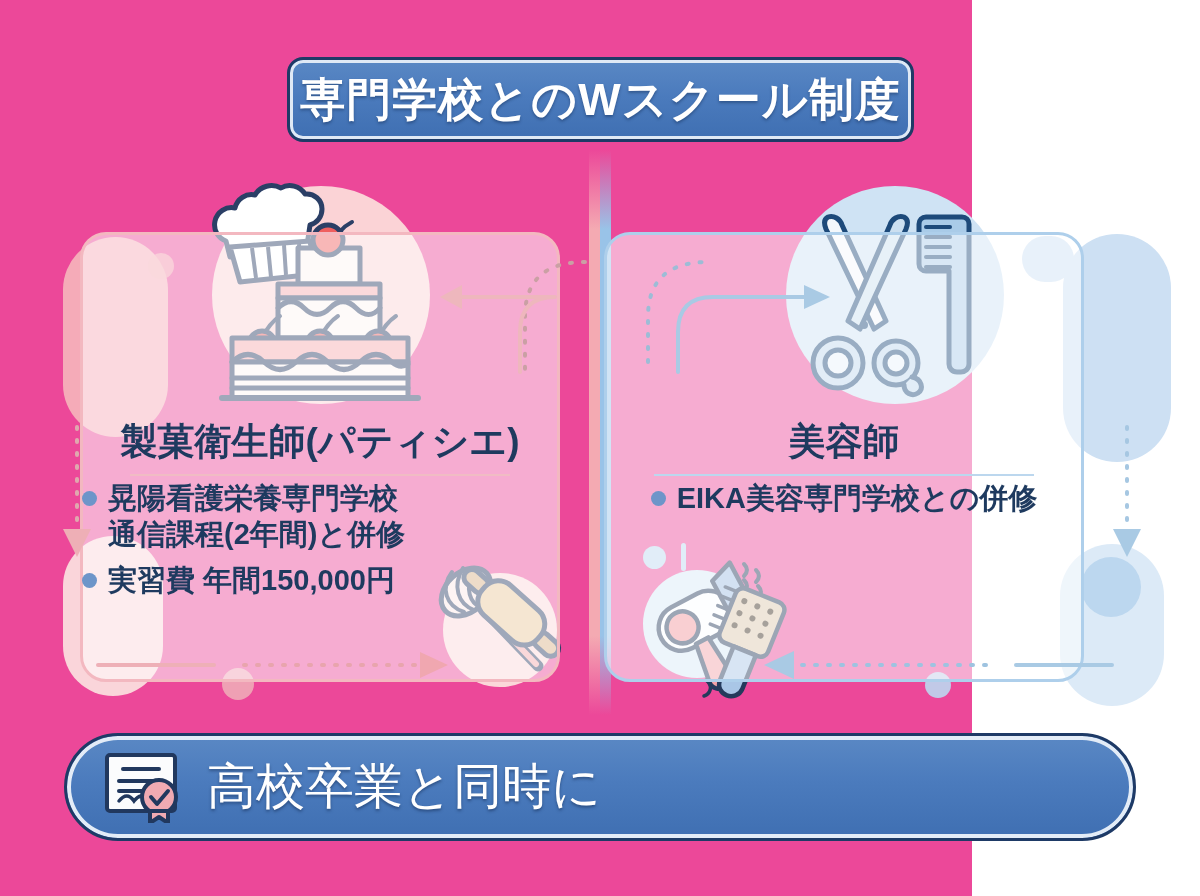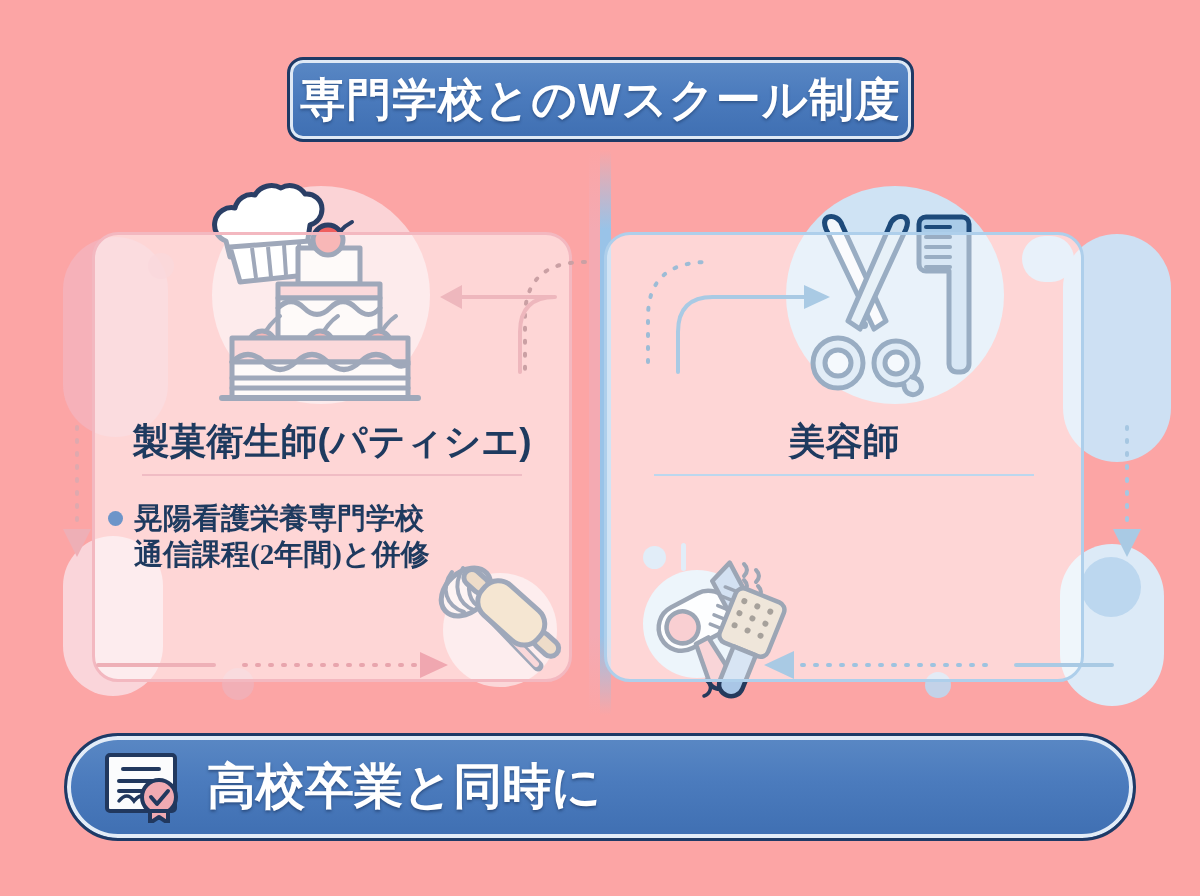--- a/index.html
+++ b/index.html
@@ -2,21 +2,21 @@
 <html><head>
 <meta charset="utf-8">
 <style>
   * { box-sizing: border-box; margin: 0; padding: 0; }
   html, body {
     width: 1200px; height: 896px;
     background: #ffffff;
     font-family: "Liberation Sans", "DejaVu Sans", sans-serif;
     overflow: hidden;
   }
-  #stage { position: relative; width: 1200px; height: 896px; background:#fca5a5; }
+  #stage { position: relative; width: 972px; height: 896px; background:#ec4899; }
 
   
   .title-banner {
     position: absolute; left: 287px; top: 57px;
     width: 627px; height: 85px;
     border-radius: 16px;
     background: linear-gradient(180deg,#5a88c4 0%, #4b7bbd 45%, #3f6fb2 100%);
     border: 3px solid #1e3a66;
     box-shadow: inset 0 0 0 3px #dfe9f5;
     display: flex; align-items: center; justify-content: center;
@@ -37,21 +37,21 @@
   .divider .dl, .divider .dr {
     position: absolute; top: 0; width: 11px; height: 100%;
   }
   .divider .dl { left: 0;
     background: linear-gradient(180deg, rgba(244,170,178,0) 0%, #f4aab2 14%, #f4aab2 86%, rgba(244,170,178,0) 100%); }
   .divider .dr { left: 11px;
     background: linear-gradient(180deg, rgba(153,195,232,0) 0%, #99c3e8 14%, #99c3e8 86%, rgba(153,195,232,0) 100%); }
 
   
   .panel { position: absolute; top: 232px; width: 480px; height: 450px; }
-  .panel.left  { left: 92px; }
+  .panel.left  { left: 80px; }
   .panel.right { left: 604px; }
 
   .frame {
     position: absolute; inset: 0;
     border-radius: 26px;
     border: 3px solid;
     background: rgba(255,255,255,.55);
   }
   .panel.left  .frame { border-color: #f3b8c0; }
   .panel.right .frame { border-color: #aecfeb; }
@@ -68,21 +68,21 @@
   .ptitle {
     color: #1e3a5f; font-weight: bold; line-height: 1.1;
     white-space: nowrap;
   }
   .panel.left  .ptitle { font-size: 37px; }
   .panel.right .ptitle { font-size: 37px; }
   .rule { height: 2px; margin: 11px auto 0; }
   .panel.left  .rule { width: 380px; background: #f0bcc4; }
   .panel.right .rule { width: 380px; background: #bcd7ee; }
 
-  .bullets { margin-top: 24px; padding: 0 16px; font-family: Liberation Serif, serif; }
+  .bullets { margin-top: 4px; padding: 0 2px; }
   .bullet { display: flex; align-items: flex-start; justify-content: flex-start;
             gap: 11px; margin-bottom: 10px; }
   .panel.right .bullet { justify-content: center; }
   .bdot { width: 15px; height: 15px; border-radius: 50%; background: #6d95c9;
           flex: 0 0 15px; margin-top: 11px; }
   .btext { color: #1e3a5f; font-size: 29px; font-weight: bold; line-height: 1.25;
            text-align: left; white-space: pre-line; }
 
   
   .arrow-svg { position: absolute; overflow: visible; }
@@ -90,21 +90,21 @@
   
   .bottom-banner {
     position: absolute; left: 64px; top: 733px;
     width: 1072px; height: 108px;
     border-radius: 54px;
     background: linear-gradient(180deg,#5a88c4 0%, #4b7bbd 45%, #3f6fb2 100%);
     border: 3px solid #1e3a66;
     box-shadow: inset 0 0 0 4px #e3ecf7;
     display: flex; align-items: center; padding-left: 36px; gap: 18px;
   }
-  .bb-text { font-size: 49px; font-weight: bold; white-space: nowrap;
+  .bb-text { font-size: 49px; font-weight: normal; white-space: nowrap;
              text-shadow: 0 2px 3px rgba(18,40,78,.5); }
   .bb-white { color: #ffffff; }
   .bb-hl { color: #f2f0c4; }
 </style>
 </head>
 <body>
 
 <div id="stage">
 
   <div class="title-banner">
@@ -265,29 +265,39 @@
     <div class="frame"></div>
     <div class="ptext">
       <div class="ptitle">製菓衛生師(パティシエ)</div>
       <div class="rule"></div>
       <div class="bullets">
         <div class="bullet">
           <span class="bdot"></span>
           <span class="btext">晃陽看護栄養専門学校
 通信課程(2年間)と併修</span>
         </div>
+        <div class="bullet">
+          <span class="bdot"></span>
+          <span class="btext">実習費 年間150,000円</span>
+        </div>
       </div>
     </div>
   </div>
 
   <div class="panel right">
     <div class="frame"></div>
     <div class="ptext">
       <div class="ptitle">美容師</div>
       <div class="rule"></div>
+      <div class="bullets">
+        <div class="bullet">
+          <span class="bdot"></span>
+          <span class="btext">EIKA美容専門学校との併修</span>
+        </div>
+      </div>
     </div>
   </div>
 
   <svg class="arrow-svg" style="left:400px;top:252px;" width="190" height="120" viewBox="0 0 190 120">
     <path d="M185 10 q-60 0 -60 55 v55" fill="none" stroke="#caa0a4" stroke-width="4" stroke-linecap="round" stroke-dasharray="2 11"></path>
     <path d="M155 45 q-35 0 -35 35 v40" fill="none" stroke="#eeb7bd" stroke-width="4" stroke-linecap="round"></path>
     <path d="M152 45 H60" fill="none" stroke="#eeb7bd" stroke-width="4" stroke-linecap="round"></path>
     <path d="M40 45 L62 33 L62 57 Z" fill="#eeb7bd"></path>
   </svg>
 

